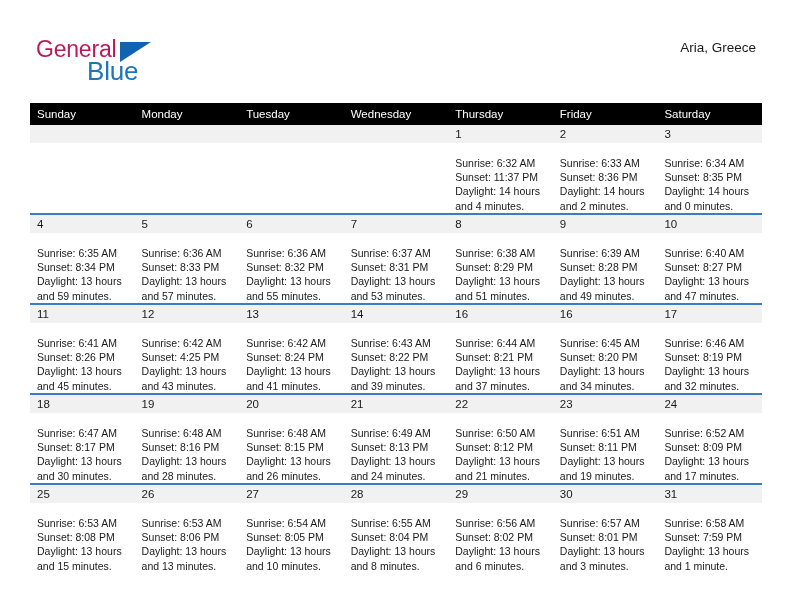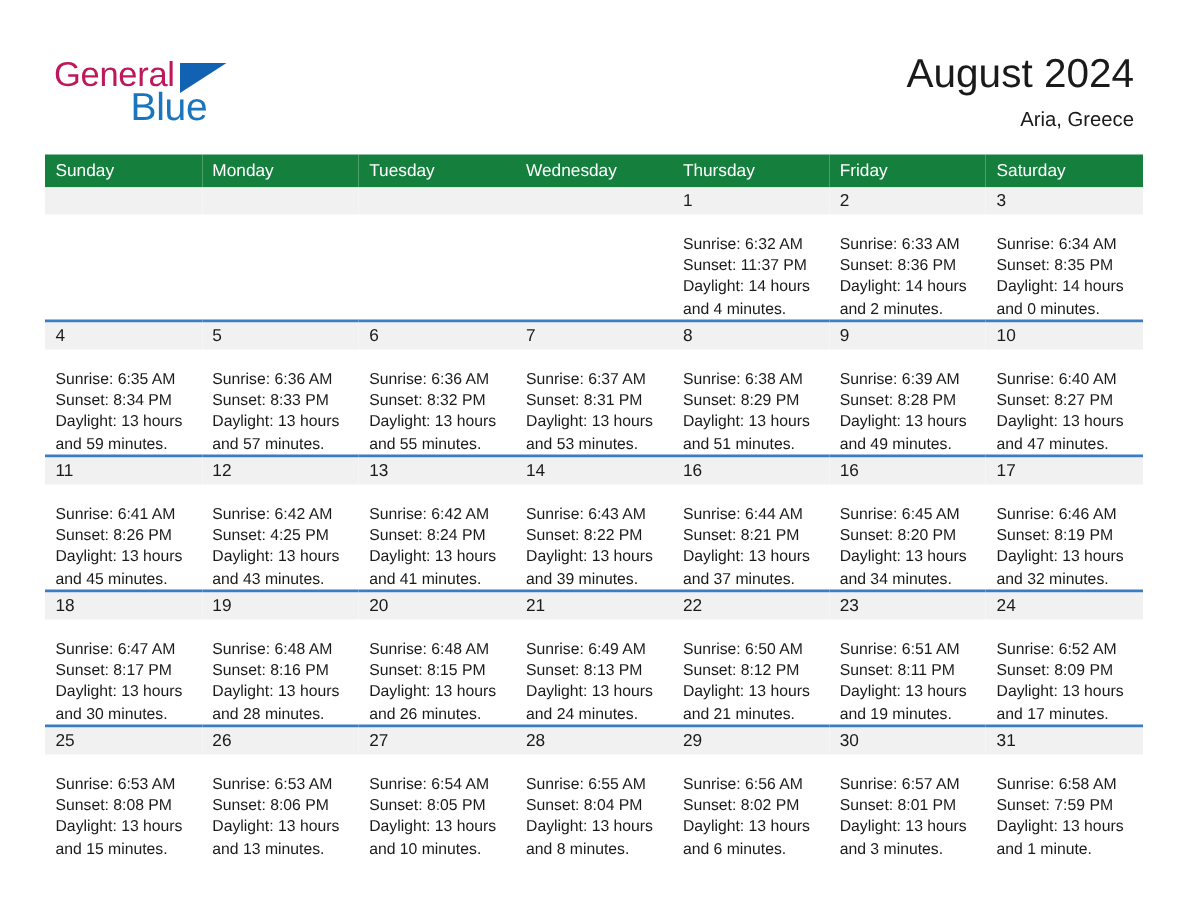--- a/index.html
+++ b/index.html
@@ -89,21 +89,21 @@
     position: absolute;
     left: 30px;
     top: 103px;
     width: 732px;
     border-collapse: collapse;
     table-layout: fixed;
   }
   .calendar col { width: 104.57px; }
 
   .calendar thead th {
-    background: #15803d;
+    background: #000000;
     color: #ffffff;
     font-size: 11.5px;
     font-weight: normal;
     text-align: left;
     padding: 5px 0 5px 7px;
     height: 12px;
     vertical-align: middle;
   }
 
   .calendar tbody td {
@@ -154,21 +154,20 @@
 
   <div class="header">
 
     <div class="logo">
       <span class="logo-general">General</span>
       <span class="logo-triangle"></span>
       <span class="logo-blue">Blue</span>
     </div>
 
     <div class="title-block">
-      <div class="month-title">August 2024</div>
       <div class="location">Aria, Greece</div>
     </div>
 
   </div>
 
   <table class="calendar">
     <colgroup>
       <col>
         <col>
         <col>

